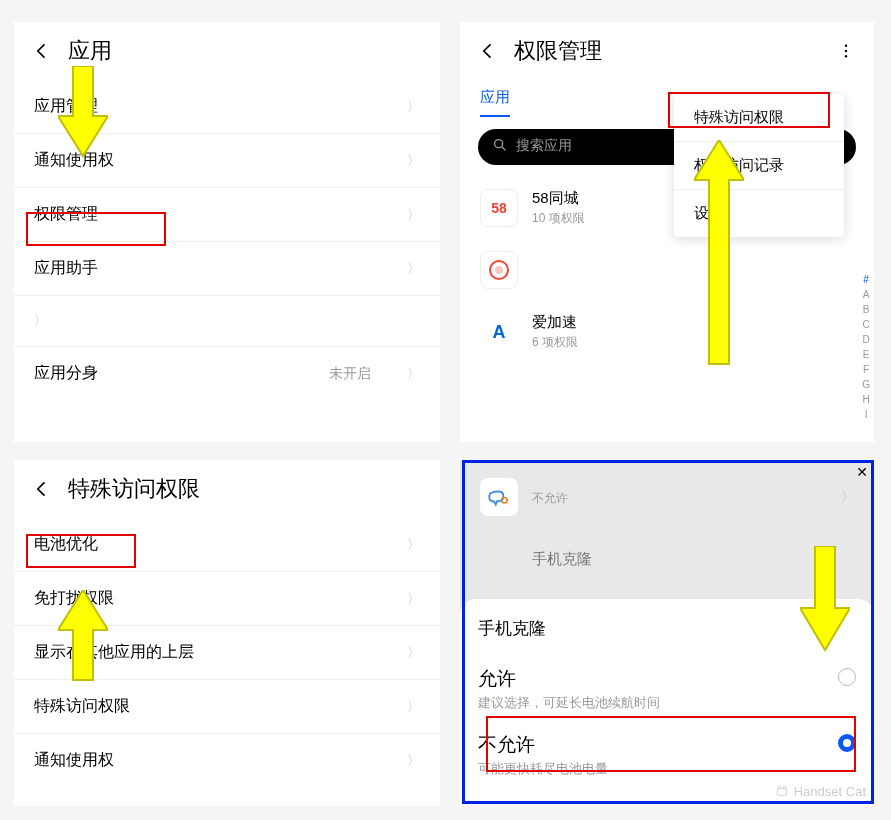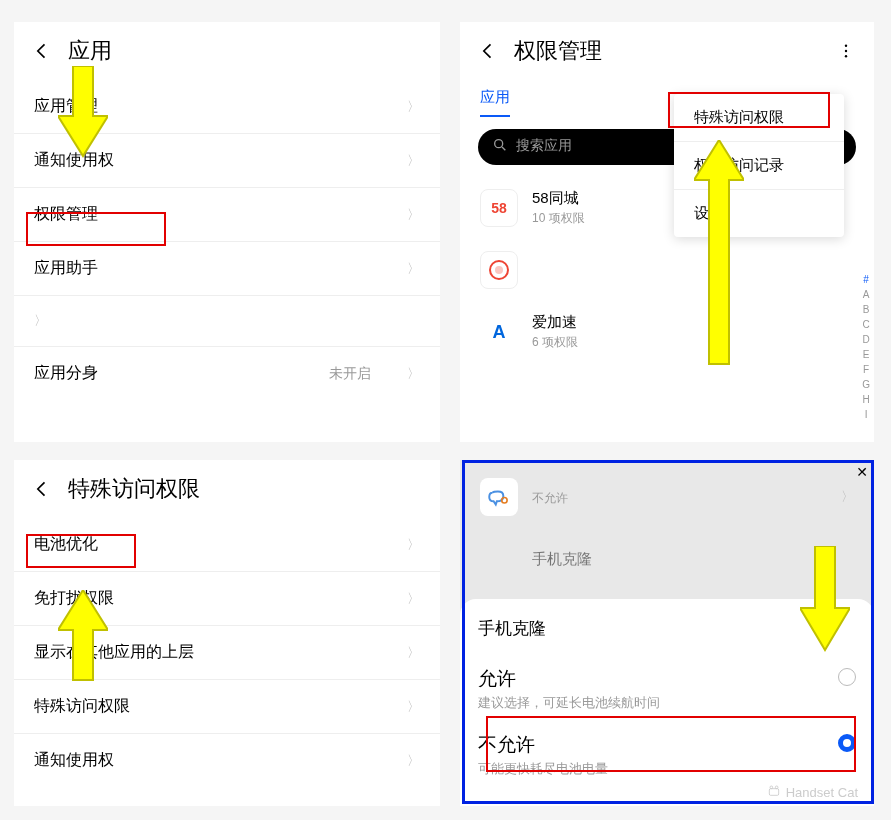--- a/index.html
+++ b/index.html
@@ -35,21 +35,21 @@
 .popup-item { padding: 14px 20px; font-size: 15px; color: #000; border-bottom: 0.5px solid #eee; }
 .popup-item:last-child { border-bottom: none; }
 .sheet { background: #fff; border-radius: 16px 16px 0 0; position: absolute; bottom: 0; left: 0; right: 0; padding: 18px; }
 .sheet-title { font-size: 17px; font-weight: 500; margin-bottom: 16px; }
 .radio-row { padding: 10px 0; display: flex; align-items: flex-start; }
 .radio-text { flex: 1; }
 .radio-label { font-size: 19px; color: #000; }
 .radio-sub { font-size: 13px; color: #999; margin-top: 2px; }
 .radio-circle { width: 18px; height: 18px; border: 1.5px solid #bbb; border-radius: 50%; margin-top: 2px; }
 .radio-circle.selected { border: 5px solid #0a59f7; width: 18px; height: 18px; }
-.watermark { position: absolute; right: 16px; bottom: 6px; color: rgba(255,255,255,0.7); font-size: 13px; display: flex; align-items: center; gap: 4px; }
+.watermark { position: absolute; right: 8px; bottom: 6px; color: rgba(255,255,255,0.7); font-size: 13px; display: flex; align-items: flex-start; gap: 4px; }
 .close-x { position: absolute; top: 4px; right: 6px; font-size: 14px; color: #000; }
 </style>
 </head>
 <body>
 
 <div class="panel" style="left:14px; top:22px; width:426px; height:420px;">
   <div class="header">
     <div class="back-arrow">
       <svg viewBox="0 0 24 24">
           <path d="M15 4 L7 12 L15 20" stroke="#000" stroke-width="2" fill="none"></path>

